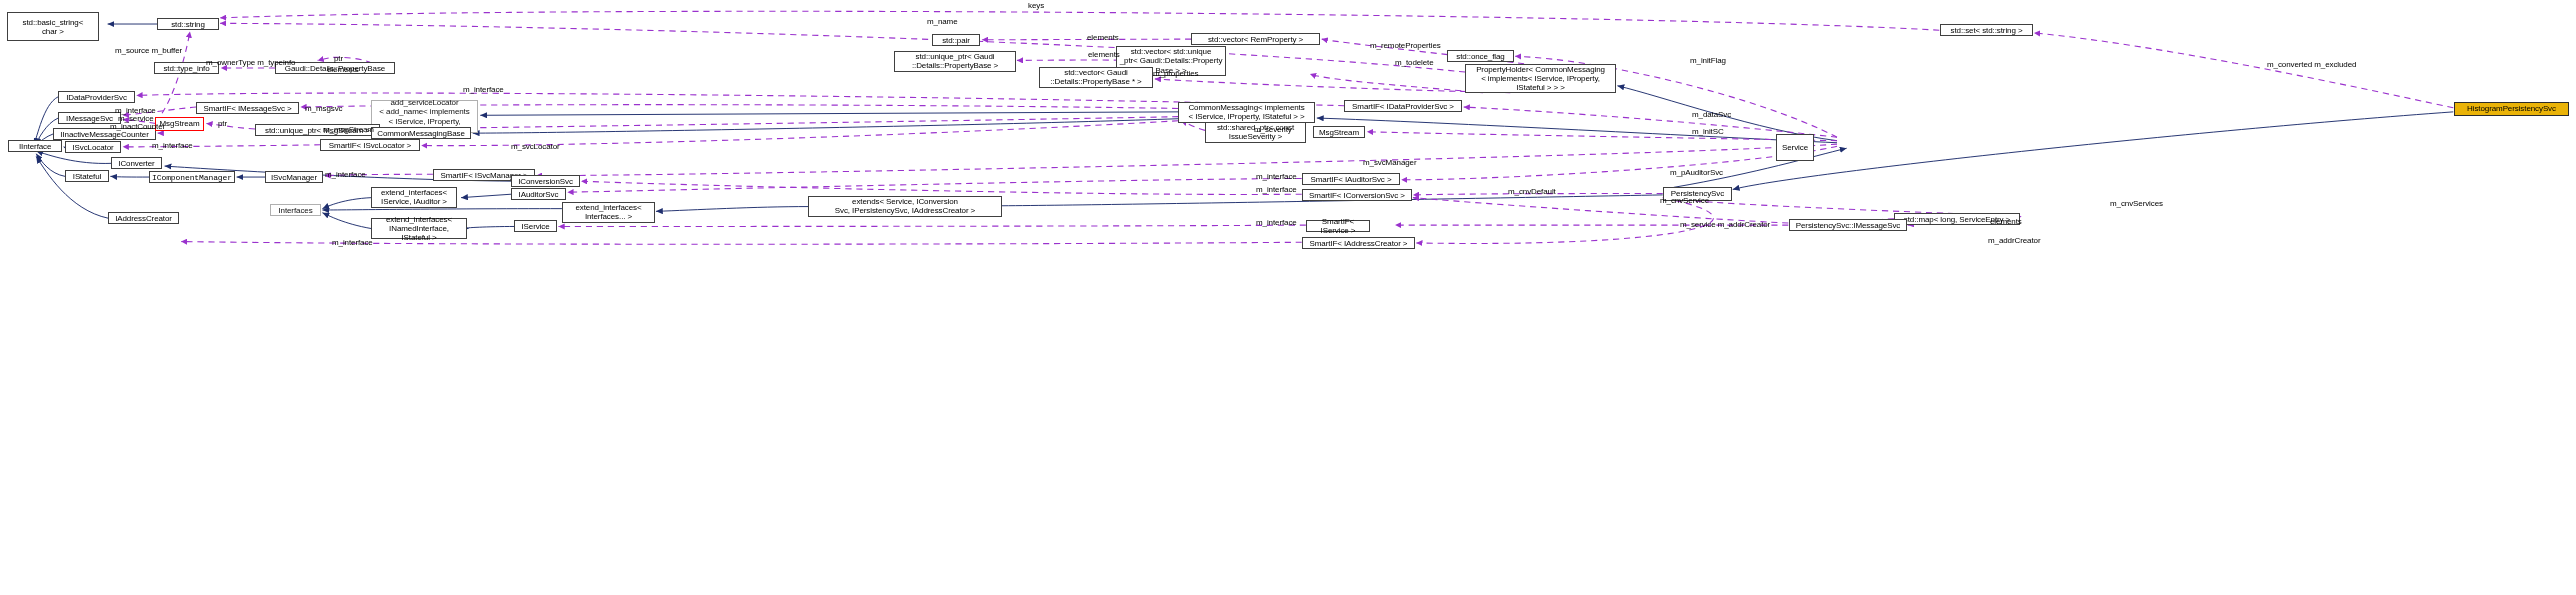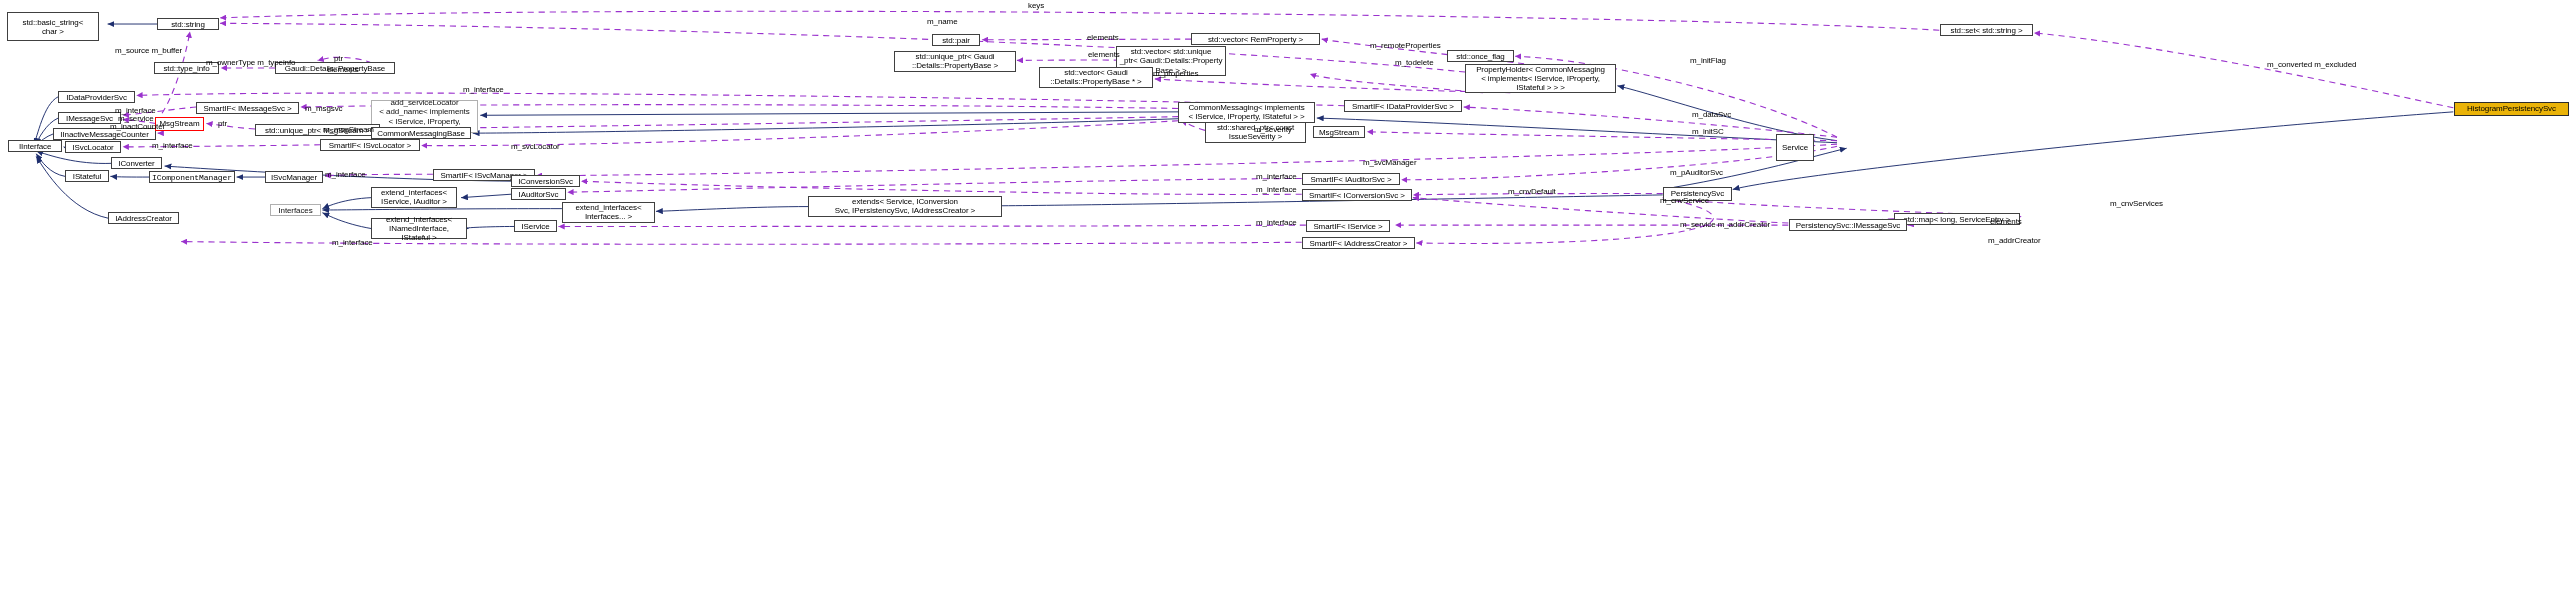--- a/index.html
+++ b/index.html
@@ -156,21 +156,21 @@
   <div class="node faded" style="left:270px;top:204px;width:51px;height:12.4px;">Interfaces</div>
   <div class="node" style="left:562px;top:202px;width:93px;height:20.6px;">extend_interfaces&lt;
 Interfaces... &gt;</div>
   <div class="node" style="left:808px;top:196px;width:194px;height:20.6px;">extends&lt; Service, IConversion
 Svc, IPersistencySvc, IAddressCreator &gt;</div>
   <div class="node" style="left:108px;top:212px;width:71px;height:12.4px;">IAddressCreator</div>
   <div class="node" style="left:1894px;top:213px;width:126px;height:12.4px;">std::map&lt; long, ServiceEntry &gt;</div>
   <div class="node" style="left:371px;top:218px;width:96px;height:20.6px;">extend_interfaces&lt;
 INamedInterface, IStateful &gt;</div>
   <div class="node" style="left:514px;top:220px;width:43px;height:12.4px;">IService</div>
-  <div class="node" style="left:1306px;top:220px;width:84px;height:12.4px;">SmartIF&lt; IService &gt;</div>
+  <div class="node" style="left:1306px;top:220px;width:64px;height:12.4px;">SmartIF&lt; IService &gt;</div>
   <div class="node" style="left:1789px;top:219px;width:118px;height:12.4px;">PersistencySvc::IMessageSvc</div>
   <div class="node" style="left:1302px;top:237px;width:113px;height:12.4px;">SmartIF&lt; IAddressCreator &gt;</div>
 
   <div class="elabel" style="left:1028px;top:0.7px;">keys</div>
   <div class="elabel" style="left:927px;top:17px;">m_name</div>
   <div class="elabel" style="left:115px;top:46px;">m_source
 m_buffer</div>
   <div class="elabel" style="left:1087px;top:33px;">elements</div>
   <div class="elabel" style="left:1370px;top:41px;">m_remoteProperties</div>
   <div class="elabel" style="left:206px;top:58px;">m_ownerType

